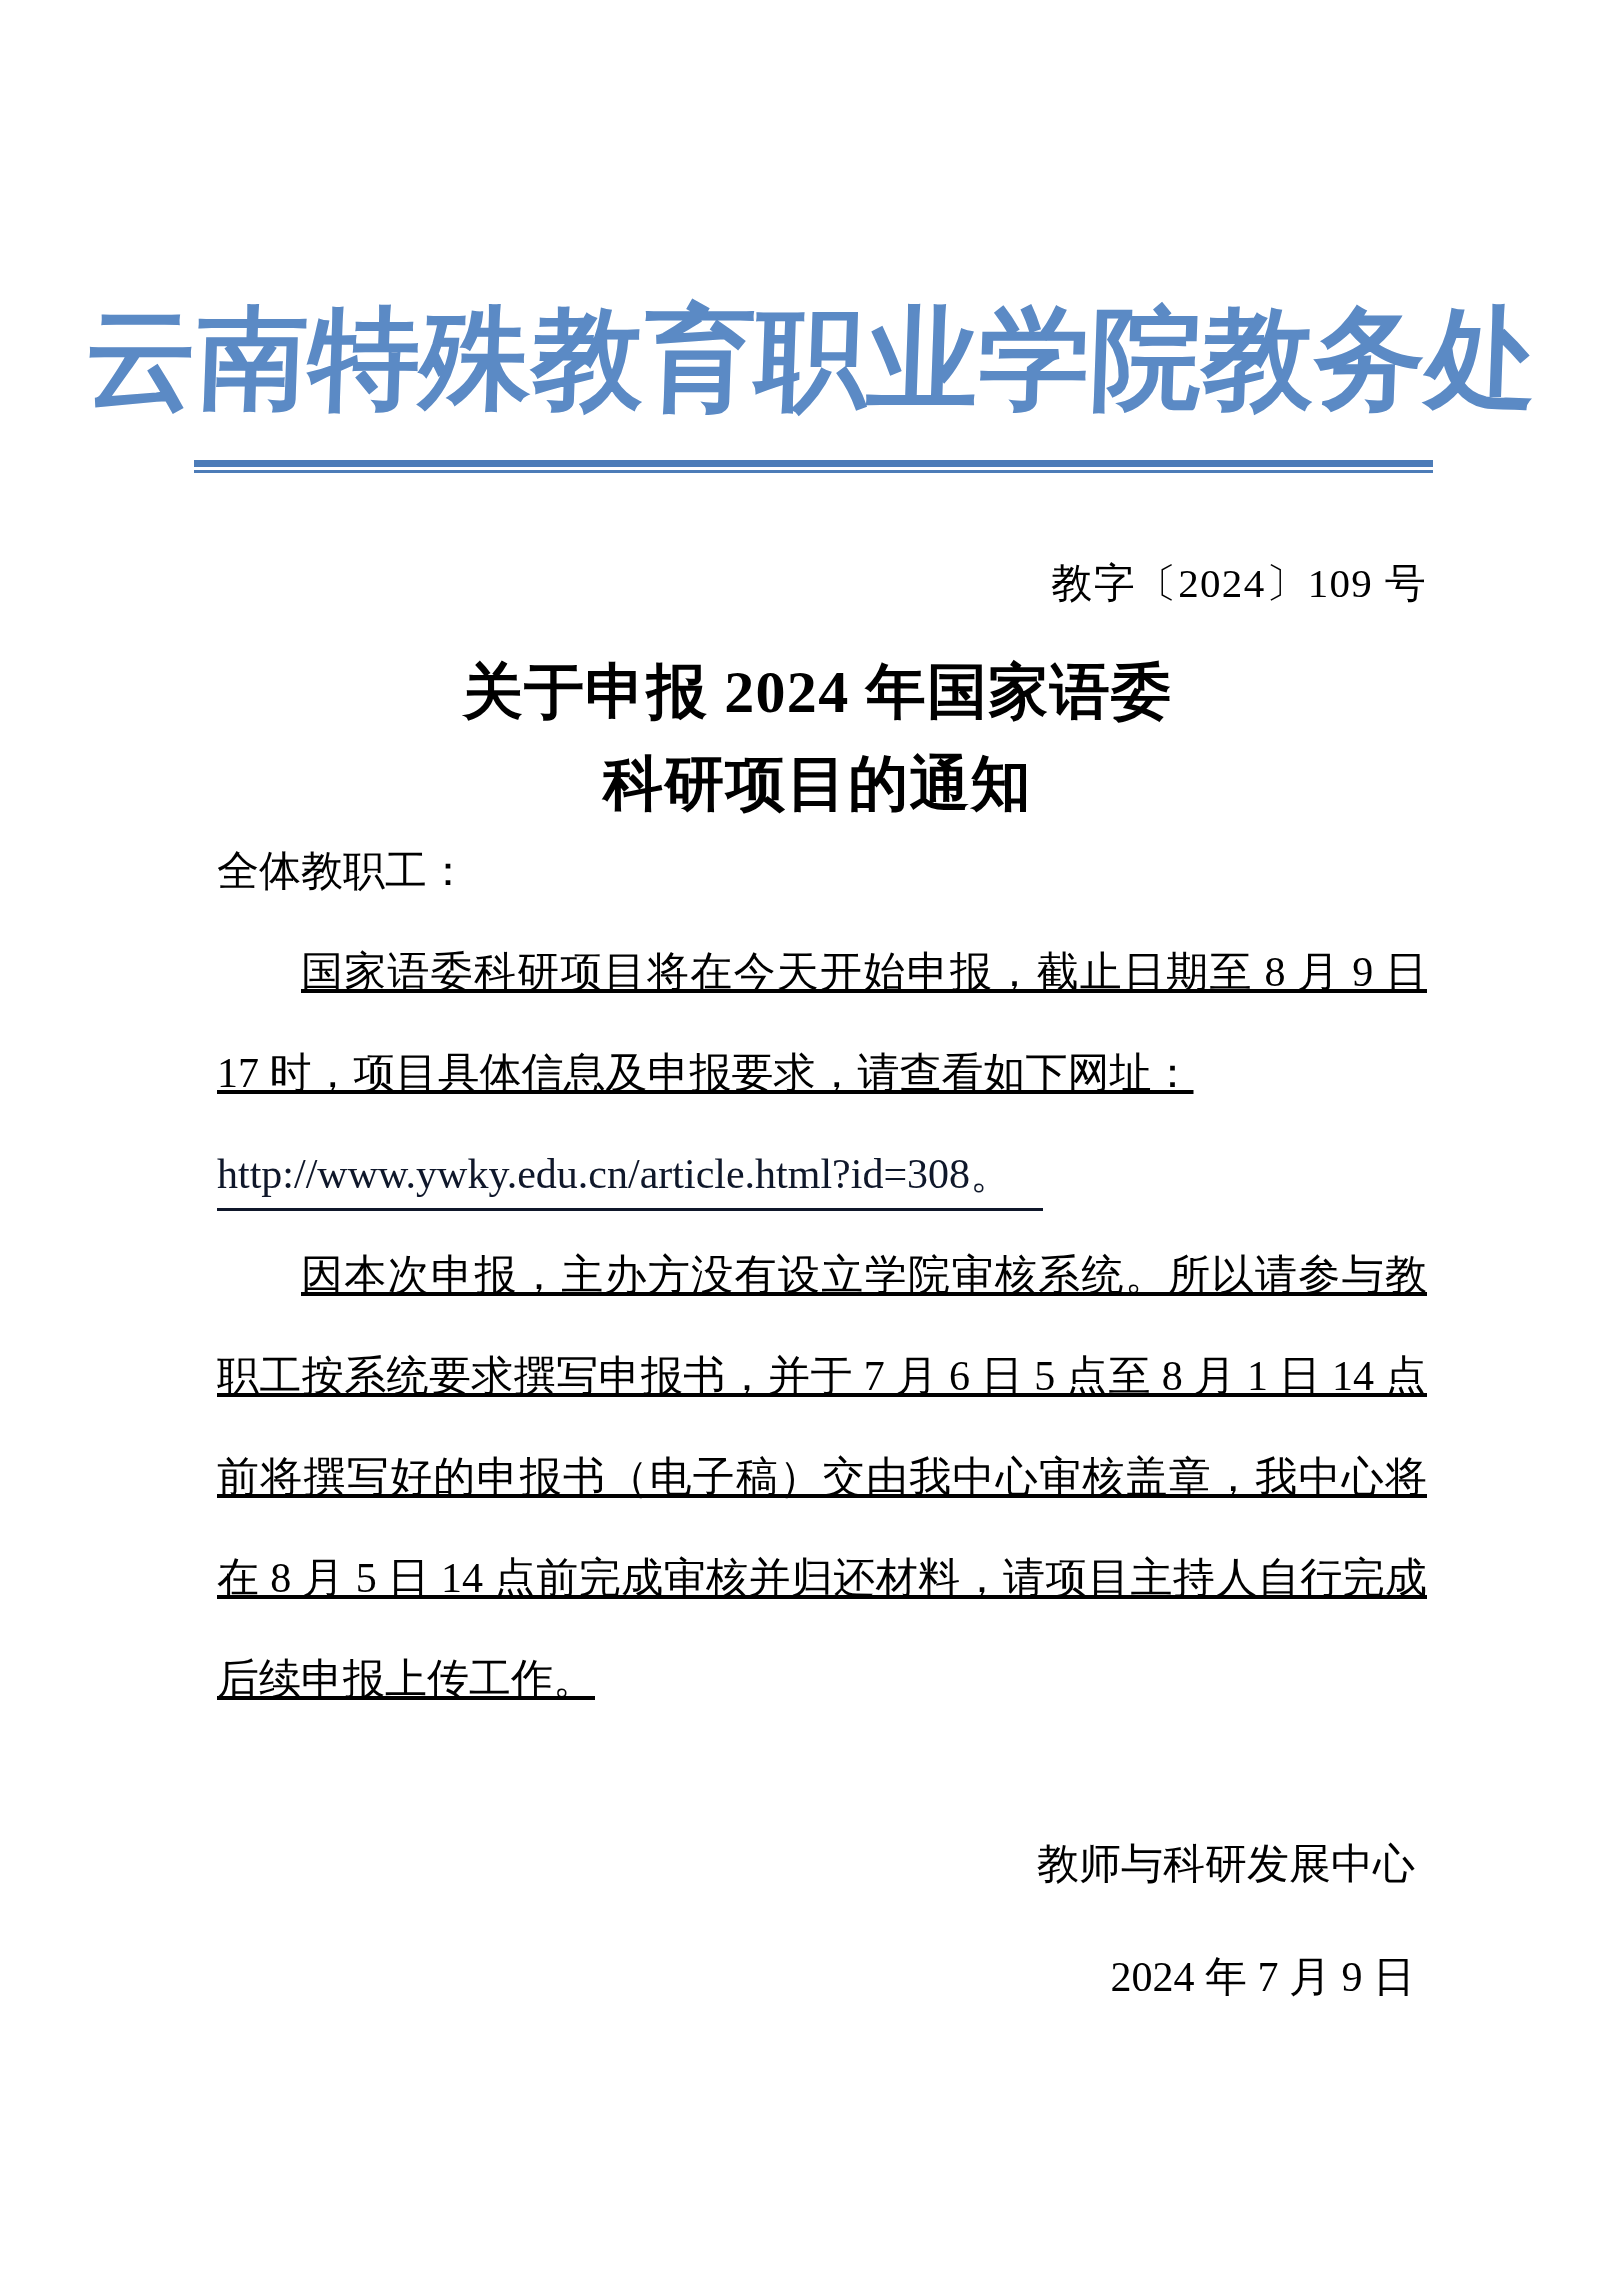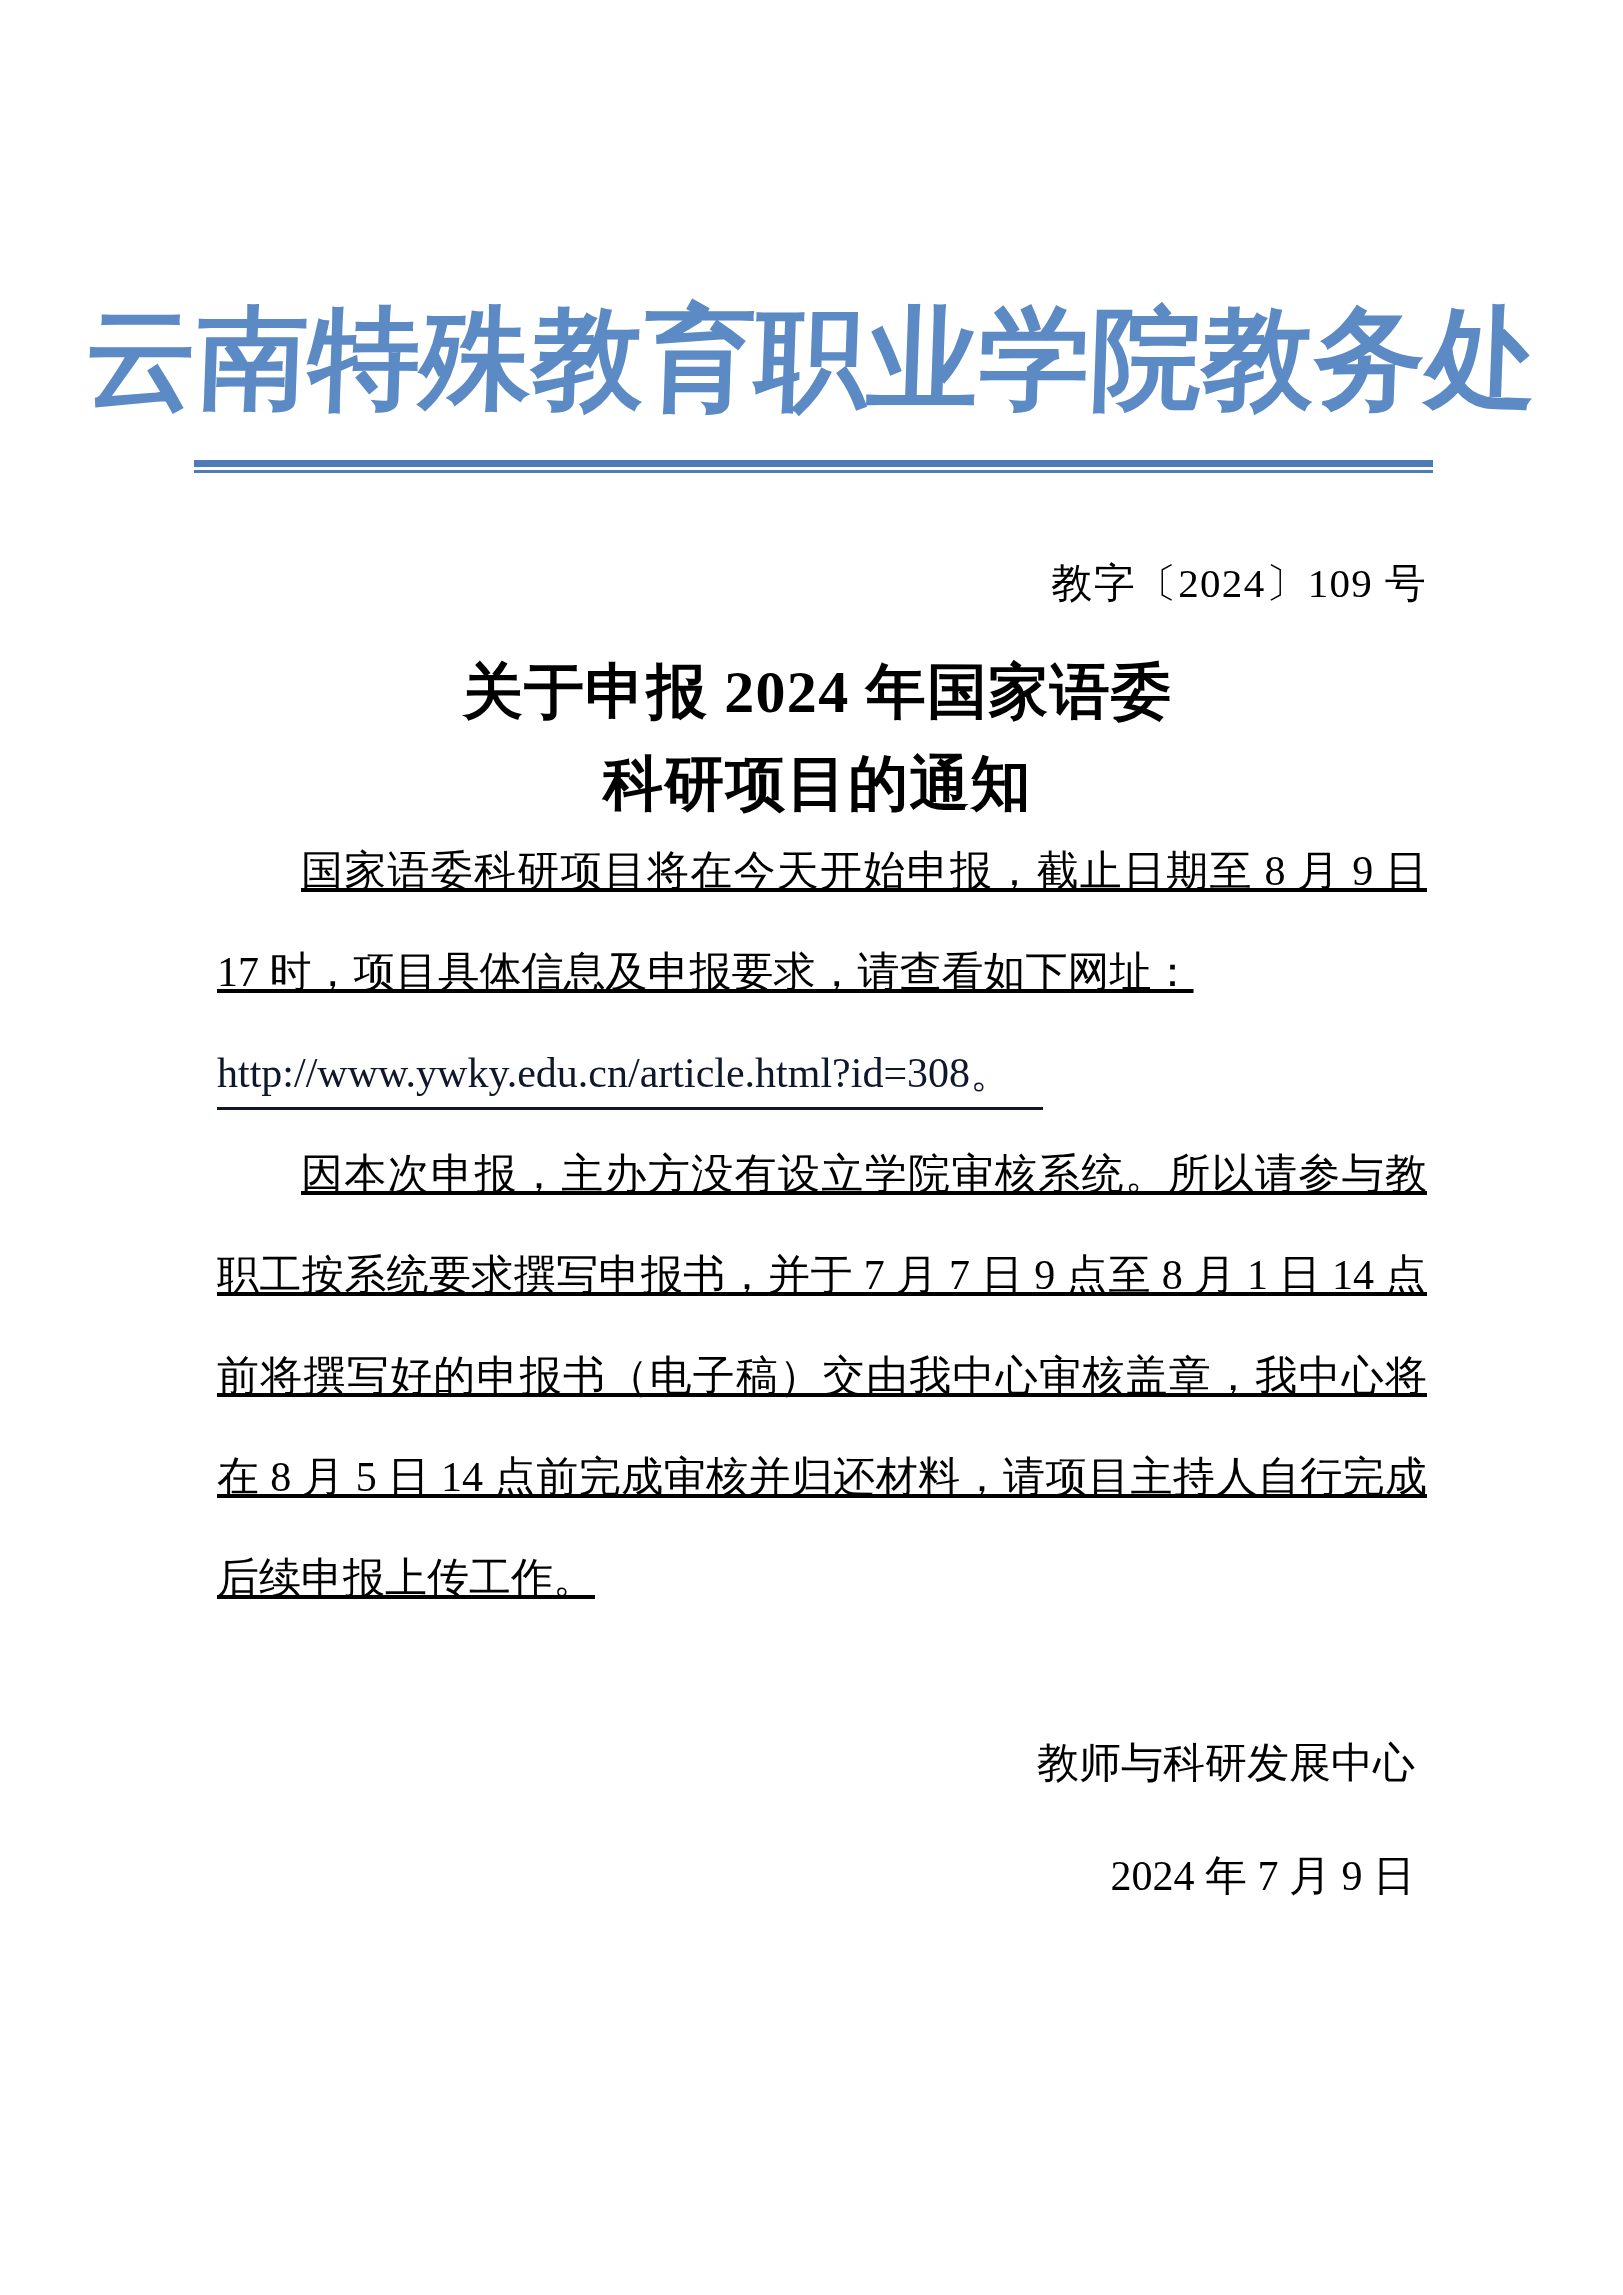--- a/index.html
+++ b/index.html
@@ -104,26 +104,27 @@
   </div>
 
   <div class="doc-number">教字〔2024〕109 号</div>
 
   <div class="notice-title">
     <div>关于申报 2024 年国家语委</div>
     <div>科研项目的通知</div>
   </div>
 
   <div class="body-block">
+    <p class="salutation">全体教职工：</p>
 
     <p class="indent">国家语委科研项目将在今天开始申报，截止日期至 8 月 9 日 17 时，项目具体信息及申报要求，请查看如下网址：</p>
 
     <p class="link-line"><a href="#" class="article-link" style="color: #0f172a;">http://www.ywky.edu.cn/article.html?id=308。</a></p>
 
-    <p class="indent">因本次申报，主办方没有设立学院审核系统。所以请参与教职工按系统要求撰写申报书，并于 7 月 7 日 9 点至 8 月 1 日 14 点前将撰写好的申报书（电子稿）交由我中心审核盖章，我中心将在 8 月 5 日 14 点前完成审核并归还材料，请项目主持人自行完成后续申报上传工作。</p>
+    <p class="indent">因本次申报，主办方没有设立学院审核系统。所以请参与教职工按系统要求撰写申报书，并于 7 月 6 日 5 点至 8 月 1 日 14 点前将撰写好的申报书（电子稿）交由我中心审核盖章，我中心将在 8 月 5 日 14 点前完成审核并归还材料，请项目主持人自行完成后续申报上传工作。</p>
 
     <div class="signature">
       <p class="sig-line">教师与科研发展中心</p>
       <p class="sig-line">2024 年 7 月 9 日</p>
     </div>
   </div>
 
 </div>
 
 

